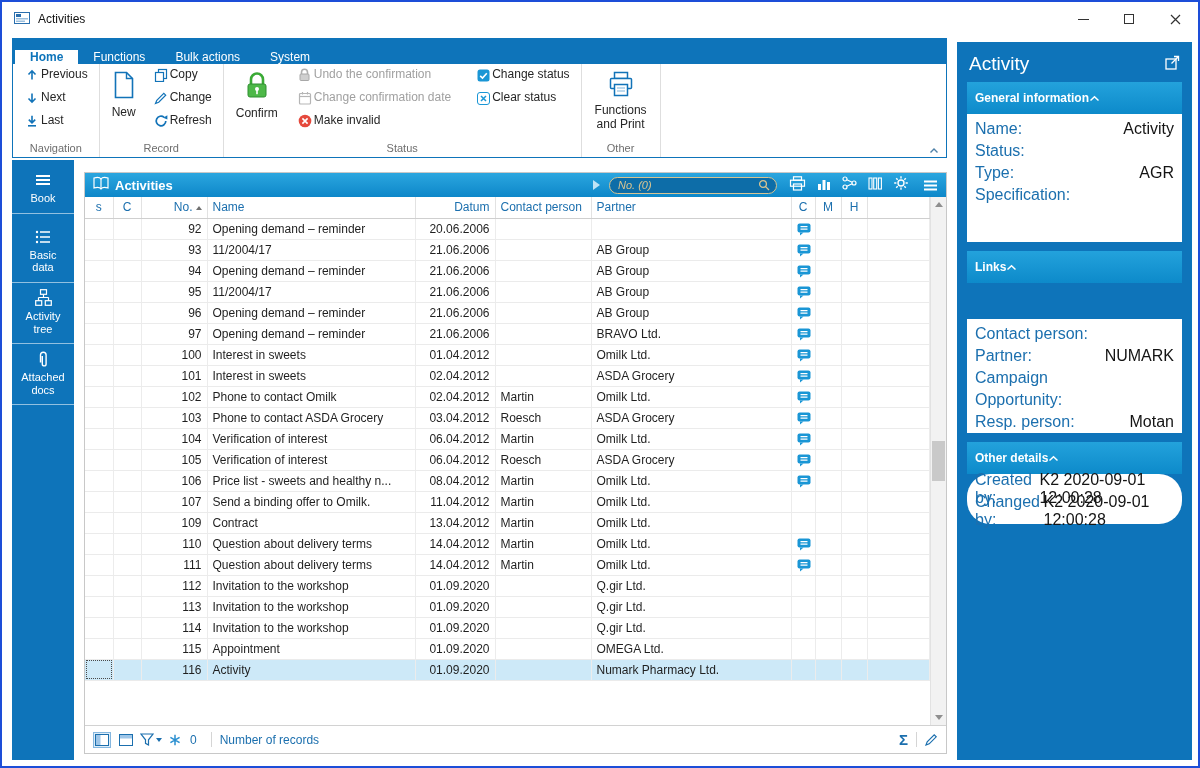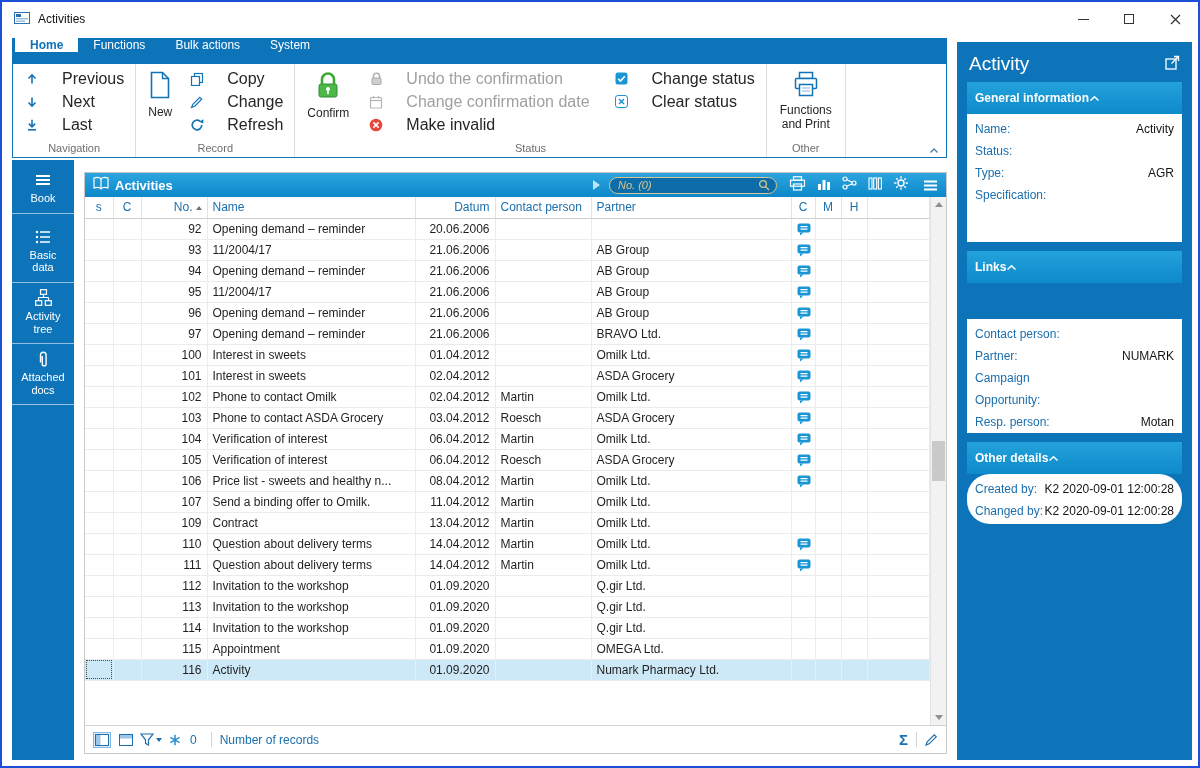--- a/index.html
+++ b/index.html
@@ -16,30 +16,30 @@
   .titlebar{ position:absolute; top:0; left:0; right:0; height:34px; display:flex; align-items:center; background:#fff; }
   .tb-icon{ margin-left:12px; display:flex; }
   .tb-title{ margin-left:8px; font-size:12px; color:#111; }
   .tb-controls{ margin-left:auto; display:flex; height:100%; }
   .tb-btn{ width:46px; height:100%; display:flex; align-items:center; justify-content:center; }
   .min-glyph{ width:11px; height:1px; background:#333; }
   .max-glyph{ width:10px; height:10px; border:1px solid #333; }
 
   
   .ribbon{ position:absolute; left:10px; top:36px; width:935px; height:120px; }
-  .tabstrip{ height:26px; background:var(--blue); display:flex; align-items:flex-start; padding-left:3px; }
+  .tabstrip{ height:26px; background:var(--blue); display:flex; align-items:flex-end; padding-left:3px; }
   .tab{ padding:0 15px; display:flex; align-items:center; font-size:12px; color:#fff; }
   .tab.active{ background:#fff; color:var(--blue); font-weight:bold; }
   .ribbon-body{ position:absolute; left:0; top:26px; right:0; bottom:0; background:#fff;
                 border:1px solid var(--blue); border-top:none; display:flex; }
   .rgroup{ display:flex; flex-direction:column; border-right:1px solid #dedede; }
   .rg-content{ flex:1; display:flex; padding:3px 4px 0; }
   .rg-label{ height:16px; line-height:15px; text-align:center; font-size:11px; color:#6e6e6e; }
   .col{ display:flex; flex-direction:column; }
-  .sbtn{ display:flex; align-items:center; gap:22px; height:23px; padding:0 7px; font-size:16px; color:#262626; white-space:nowrap; }
+  .sbtn{ display:flex; align-items:flex-start; gap:1px; height:23px; padding:0 7px; font-size:12px; color:#262626; white-space:nowrap; }
   .sbtn.disabled{ color:#a0a0a0; }
   .bigbtn{ display:flex; flex-direction:column; align-items:center; gap:3px; padding:4px 8px 0; font-size:12px;
            color:#262626; text-align:center; line-height:1.15; }
   .ic{ width:16px; height:16px; display:flex; justify-content:center; align-items:center; flex:none; }
   .ribbon-collapse{ position:absolute; right:7px; bottom:3px; display:flex; }
 
   
   .sidebar{ position:absolute; left:10px; top:158px; width:62px; height:600px; background:var(--blue); padding-top:5px; }
   .side-item{ padding:6px 6px 8px; text-align:center; color:#fff; font-size:11px; line-height:1.15;
               border-bottom:1px solid rgba(255,255,255,.55); }
@@ -97,21 +97,21 @@
 
   
   .rightpanel{ position:absolute; left:955px; top:40px; width:235px; height:718px; background:var(--blue); padding:0 10px; }
   .rp-header{ height:40px; display:flex; align-items:center; justify-content:space-between; padding:4px 2px 0; }
   .rp-title{ color:#fff; font-size:19px; }
   .card{ margin-bottom:9px; }
   .card-h{ height:32px; background:linear-gradient(180deg,#23a2dc,#0d8aca); display:flex; align-items:center;
            padding:4px 8px; color:#fff; font-size:12px; font-weight:bold; }
   .card-b{ background:#fff; padding:4px 8px; }
   .cb-general{ height:128px; } .cb-links{ height:114px;margin-top:36px; } .cb-other{ height:50px;border-radius:23px; }
-  .frow{ height:22px; display:flex; align-items:center; justify-content:space-between; font-size:12px; }
+  .frow{ height:22px; display:flex; align-items:center; justify-content:space-between; font-size:16px; }
   .flabel{ color:var(--link); }
   .fvalue{ color:#141414; }
 </style>
 </head>
 <body>
 
 <div id="window">
 
   <div class="titlebar">
     <span class="tb-icon">

